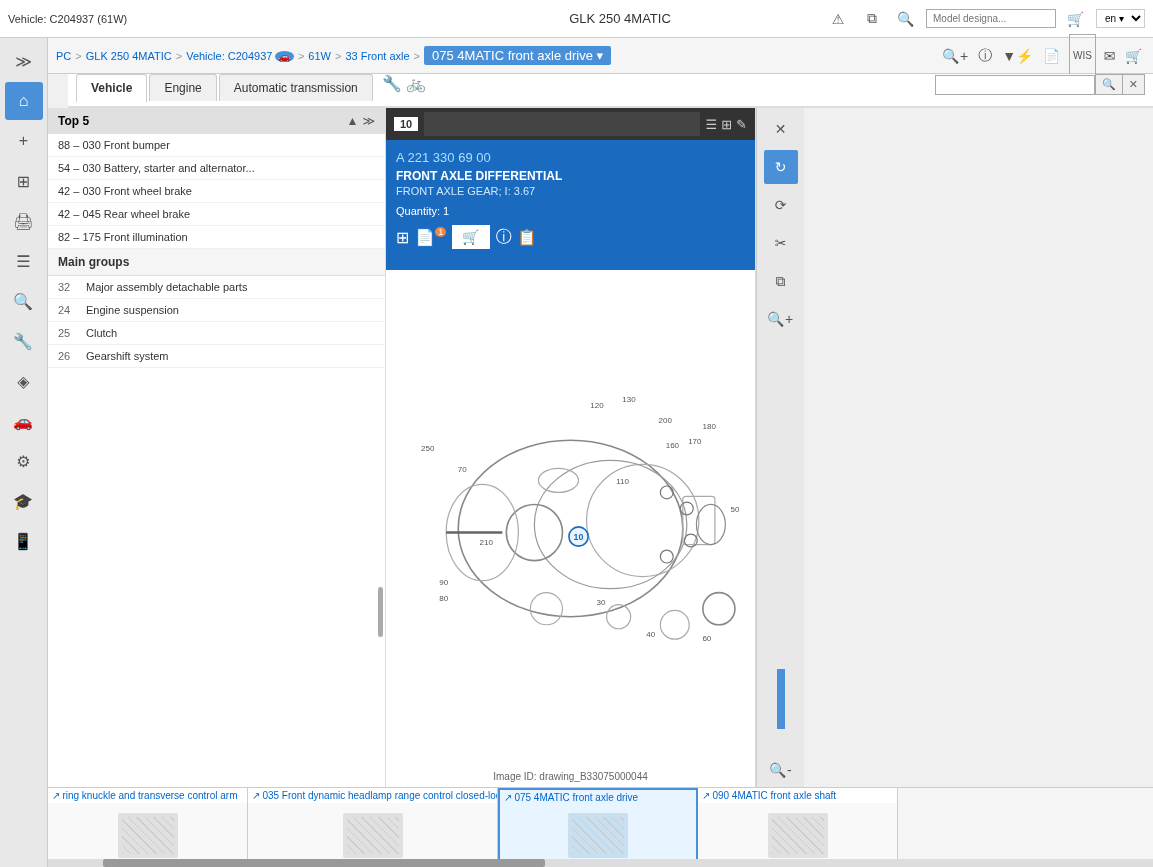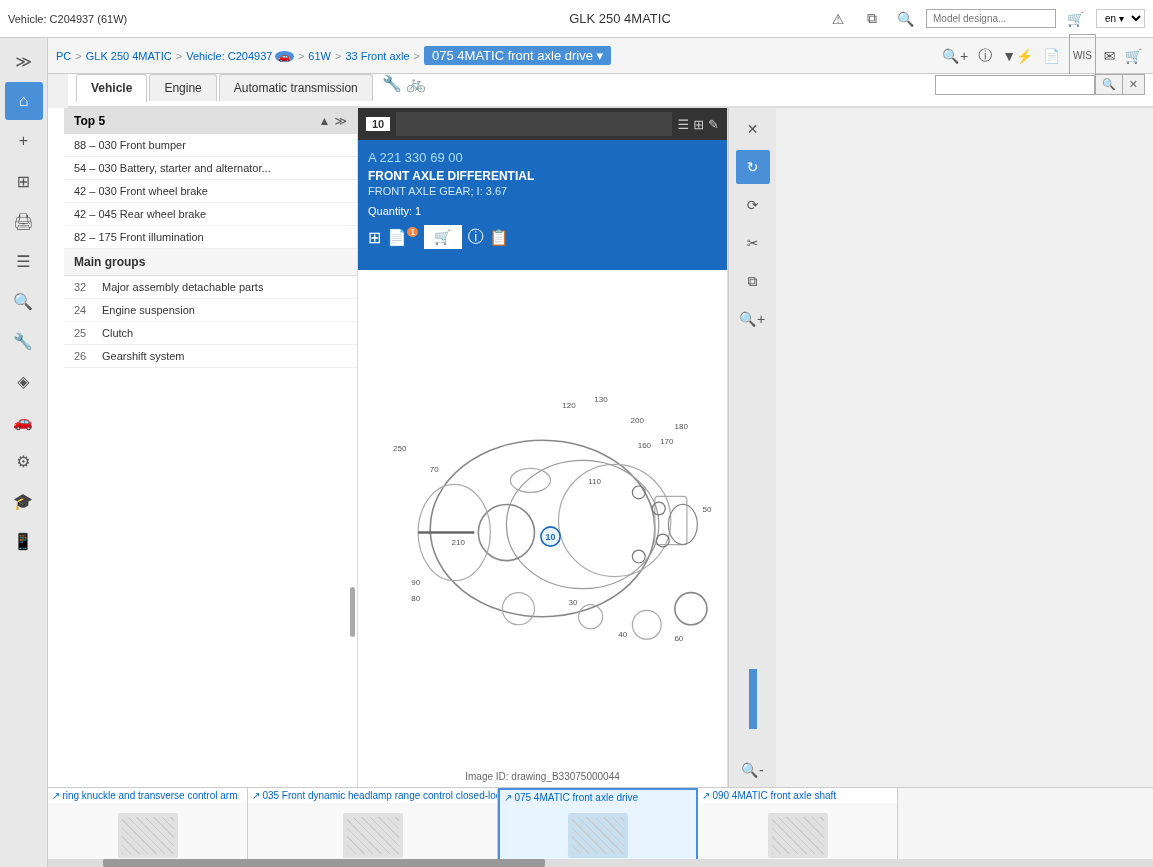--- a/index.html
+++ b/index.html
@@ -34,21 +34,21 @@
     .tab-icons { margin-left: 8px; display: flex; gap: 4px; align-items: center; padding-bottom: 4px; }
     .tab-search { margin-left: auto; display: flex; align-items: center; margin-bottom: 4px; }
     .tab-search input { border: 1px solid #aaa; padding: 3px 6px; font-size: 11px; width: 160px; }
     .tab-search-btn { border: 1px solid #aaa; background: #f0f0f0; padding: 3px 6px; cursor: pointer; font-size: 11px; }
     .tab-search-clear { border: 1px solid #aaa; background: #f0f0f0; padding: 3px 6px; cursor: pointer; font-size: 11px; color: #666; border-left: none; }
 
     
     #main-content { position: absolute; left: 48px; top: 108px; right: 0; bottom: 80px; display: flex; }
 
     
-    #left-panel { width: 310px; background: #fff; border-right: 1px solid #ddd; display: flex; flex-direction: column; overflow: hidden; padding-left: 16px; }
+    #left-panel { width: 338px; background: #fff; border-right: 1px solid #ddd; display: flex; flex-direction: column; overflow: hidden; }
     
     
     #top5-header { background: #e0e0e0; padding: 6px 10px; display: flex; align-items: center; justify-content: space-between; font-weight: bold; font-size: 12px; }
     .top5-controls { display: flex; gap: 4px; }
     .top5-ctrl-btn { background: none; border: none; cursor: pointer; font-size: 12px; color: #555; }
     #top5-list { background: #fff; flex-shrink: 0; }
     .top5-item { padding: 5px 10px; font-size: 11px; color: #333; border-bottom: 1px solid #f0f0f0; cursor: pointer; }
 
     
     #main-groups { background: #fff; overflow-y: auto; flex: 1; }

